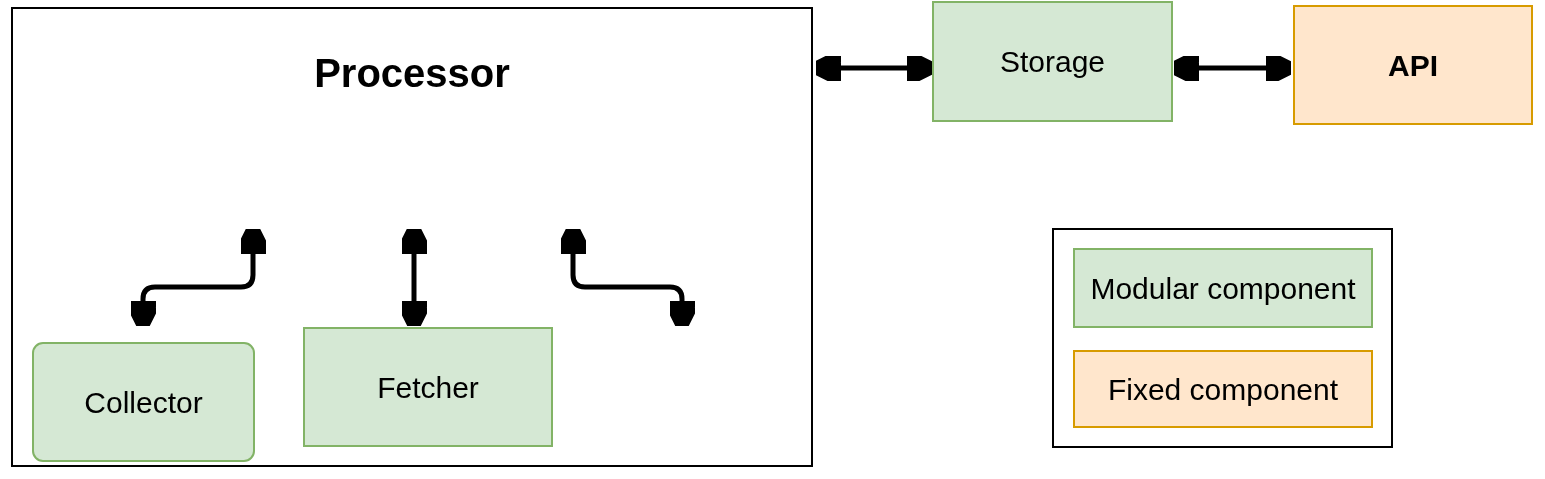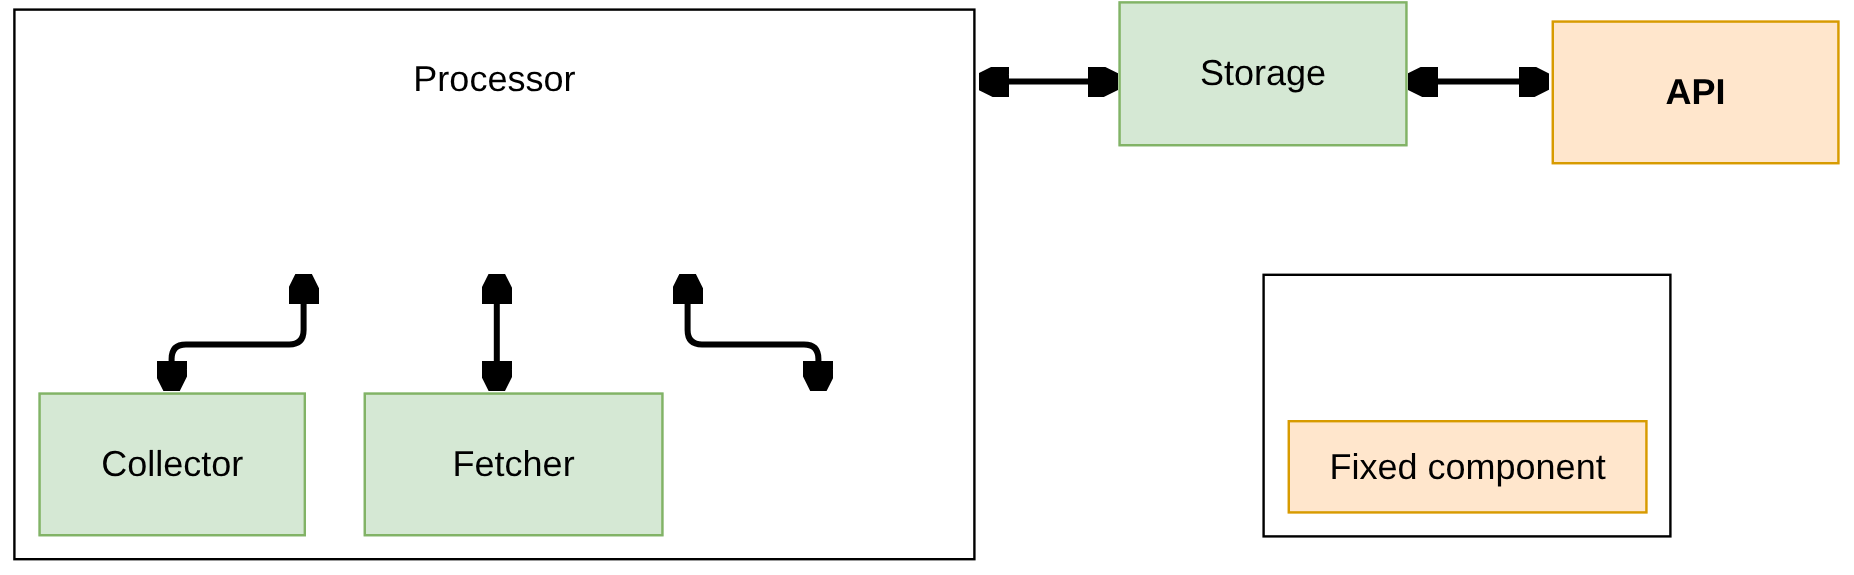--- a/index.html
+++ b/index.html
@@ -44,29 +44,29 @@
     border:2px solid var(--fixed-border);
   }
   .processor{
     left:11px; top:7px; width:802px; height:460px;
     align-items:flex-start;
   }
   .processor-title{
     margin-top:38px;
     width:100%;
     text-align:center;
-    font-weight:normal;
-    font-size:30px;
+    font-weight:bold;
+    font-size:40px;
   }
   .orchestrator{left:92px; top:106px; width:641px; height:122px;}
-  .collector{left:32px; top:327px; width:223px; height:120px;}
+  .collector{left:32px; top:342px; width:223px; height:120px;border-radius:11px;}
   .fetcher{left:303px; top:327px; width:250px; height:120px;}
   .rating{left:573px; top:327px; width:219px; height:120px; padding:0 8px;}
   .storage{left:932px; top:1px; width:241px; height:121px;}
-  .api{left:1293px; top:17px; width:240px; height:120px;}
+  .api{left:1293px; top:5px; width:240px; height:120px;}
   .legend{left:1052px; top:228px; width:341px; height:220px;}
   .legend-modular{left:1073px; top:248px; width:300px; height:80px;}
   .legend-fixed{left:1073px; top:350px; width:300px; height:78px;}
   .arrows{
     position:absolute;
     left:0; top:0;
     width:1545px;
     height:479px;
     pointer-events:none;
   }
@@ -95,20 +95,23 @@
   </div>
 
   <div class="box modular storage">
     <span>Storage</span>
   </div>
   <div class="box fixed api bold">
     <span>API</span>
   </div>
 
   <div class="box frame legend"></div>
+  <div class="box modular legend-modular">
+    <span>Modular component</span>
+  </div>
   <div class="box fixed legend-fixed">
     <span>Fixed component</span>
   </div>
 
   <svg class="arrows" viewBox="0 0 1545 479" xmlns="http://www.w3.org/2000/svg">
     <defs>
       <marker id="ah" viewBox="0 0 10 10" refX="9" refY="5" markerWidth="5" markerHeight="5" orient="auto-start-reverse" markerUnits="strokeWidth">
         <path d="M0 0 L10 5 L0 10 L3 5 Z" fill="#000" stroke="none" style="fill:var(--arrow,#000)"></path>
       </marker>
     </defs>

